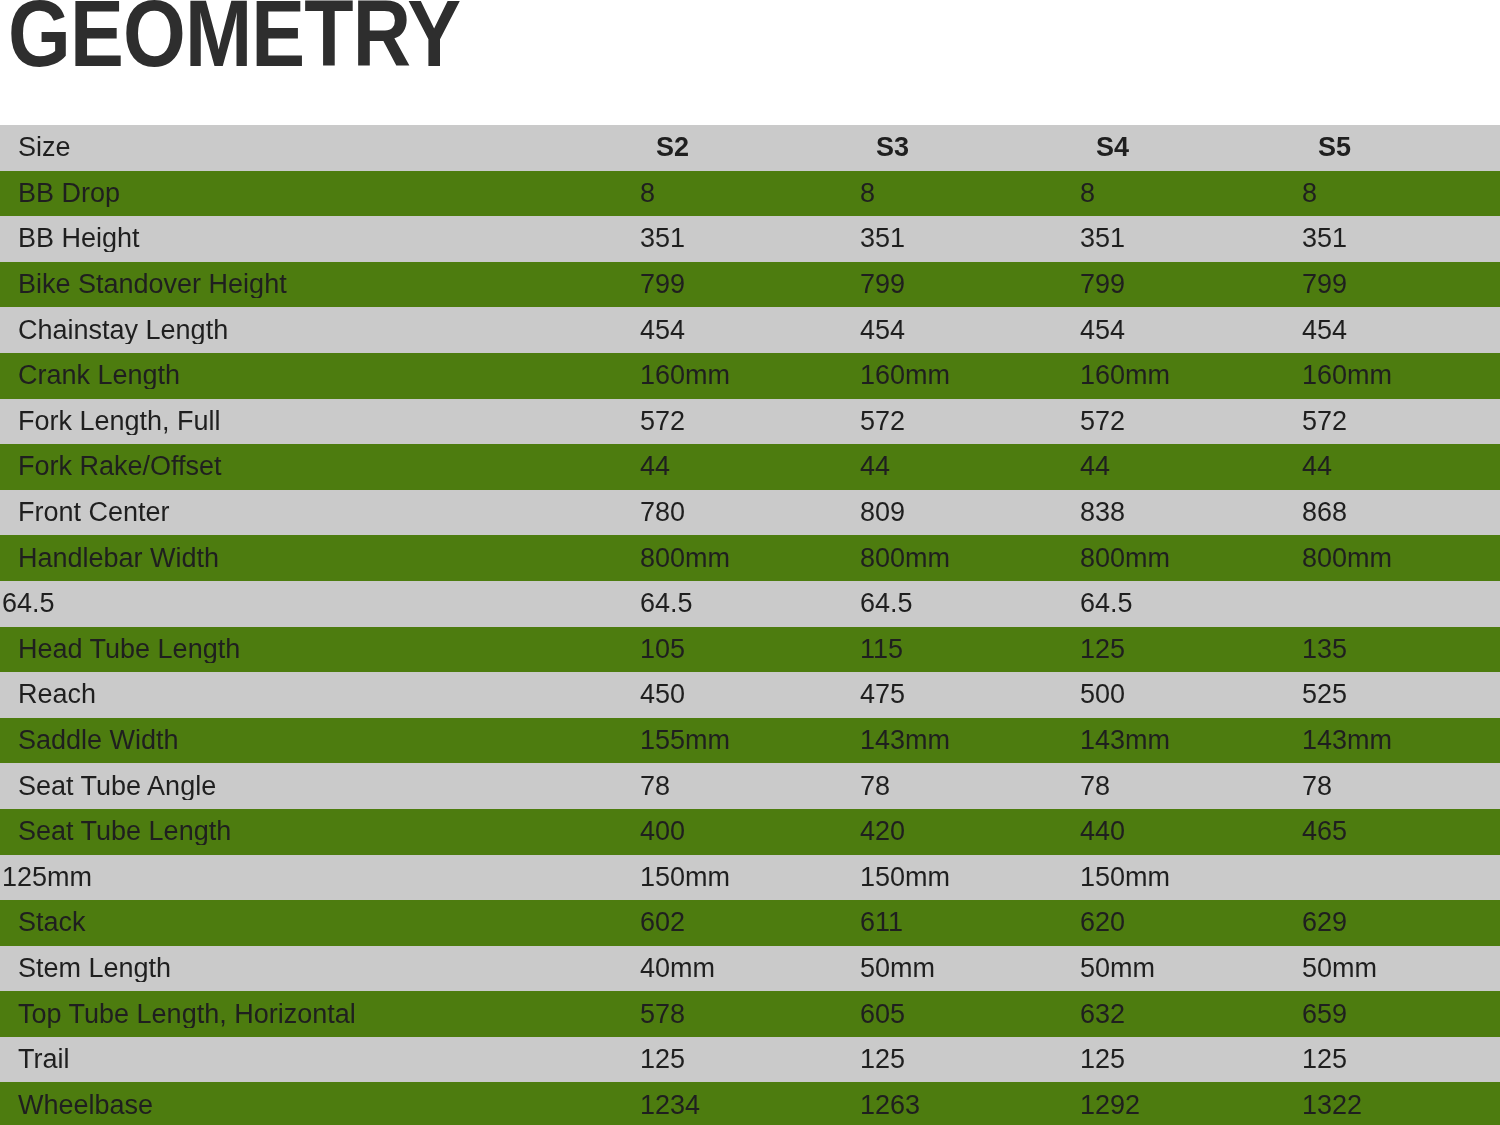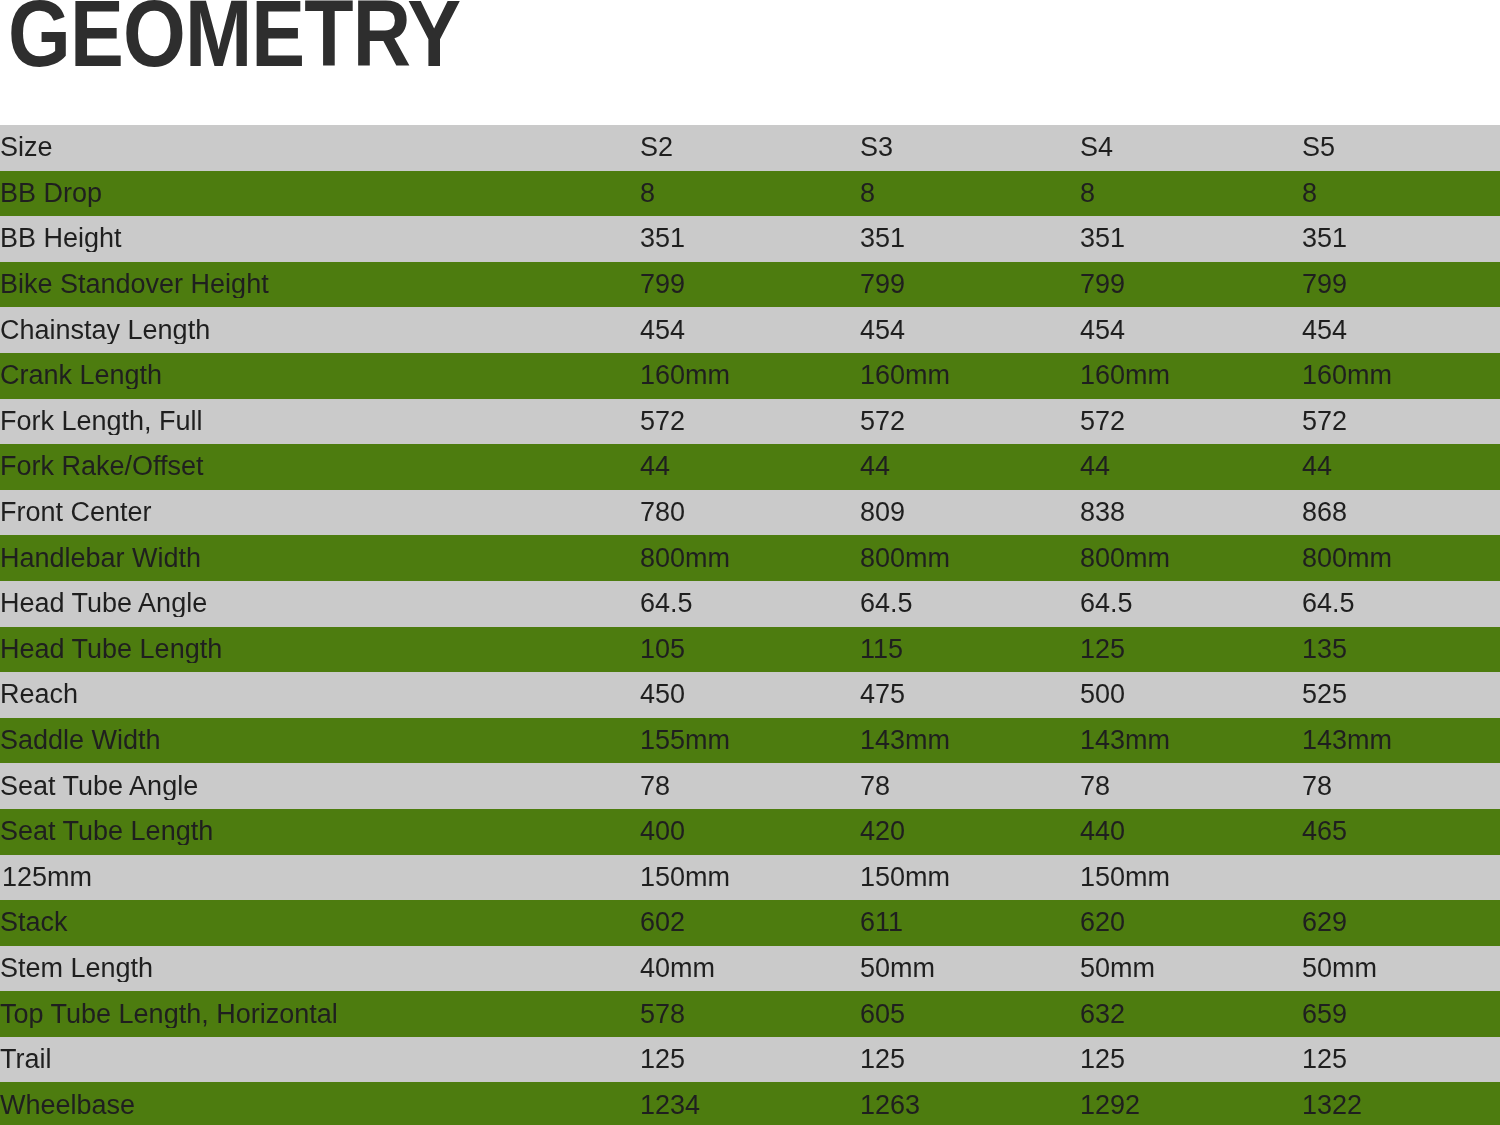--- a/index.html
+++ b/index.html
@@ -46,23 +46,23 @@
     width: 100%;
   }
   .row.gray { background: #cacaca; }
   .row.white { background: #4d7c0f; }
   .cell {
     font-size: 27px;
     line-height: 1;
     white-space: nowrap;
     overflow: hidden;
   }
-  .label-cell { }
+  .label-cell { padding-left: 18px; }
   .value-cell { padding-left: 2px; }
-  .bold { font-weight: normal; }
+  .bold { font-weight: bold; margin-left: 16px; }
 </style>
 </head>
 <body>
 
 <div class="page">
   <h1 class="title">GEOMETRY</h1>
 
   <div class="geo-table">
     <div class="row gray" id="headerRow">
         <div class="cell label-cell">Size</div>
@@ -129,21 +129,20 @@
           <div class="cell value-cell">868</div>
         </div>
         <div class="row white">
           <div class="cell label-cell">Handlebar Width</div>
           <div class="cell value-cell">800mm</div>
           <div class="cell value-cell">800mm</div>
           <div class="cell value-cell">800mm</div>
           <div class="cell value-cell">800mm</div>
         </div>
         <div class="row gray">
-          <div class="cell label-cell">Head Tube Angle</div>
           <div class="cell value-cell">64.5</div>
           <div class="cell value-cell">64.5</div>
           <div class="cell value-cell">64.5</div>
           <div class="cell value-cell">64.5</div>
         </div>
         <div class="row white">
           <div class="cell label-cell">Head Tube Length</div>
           <div class="cell value-cell">105</div>
           <div class="cell value-cell">115</div>
           <div class="cell value-cell">125</div>

